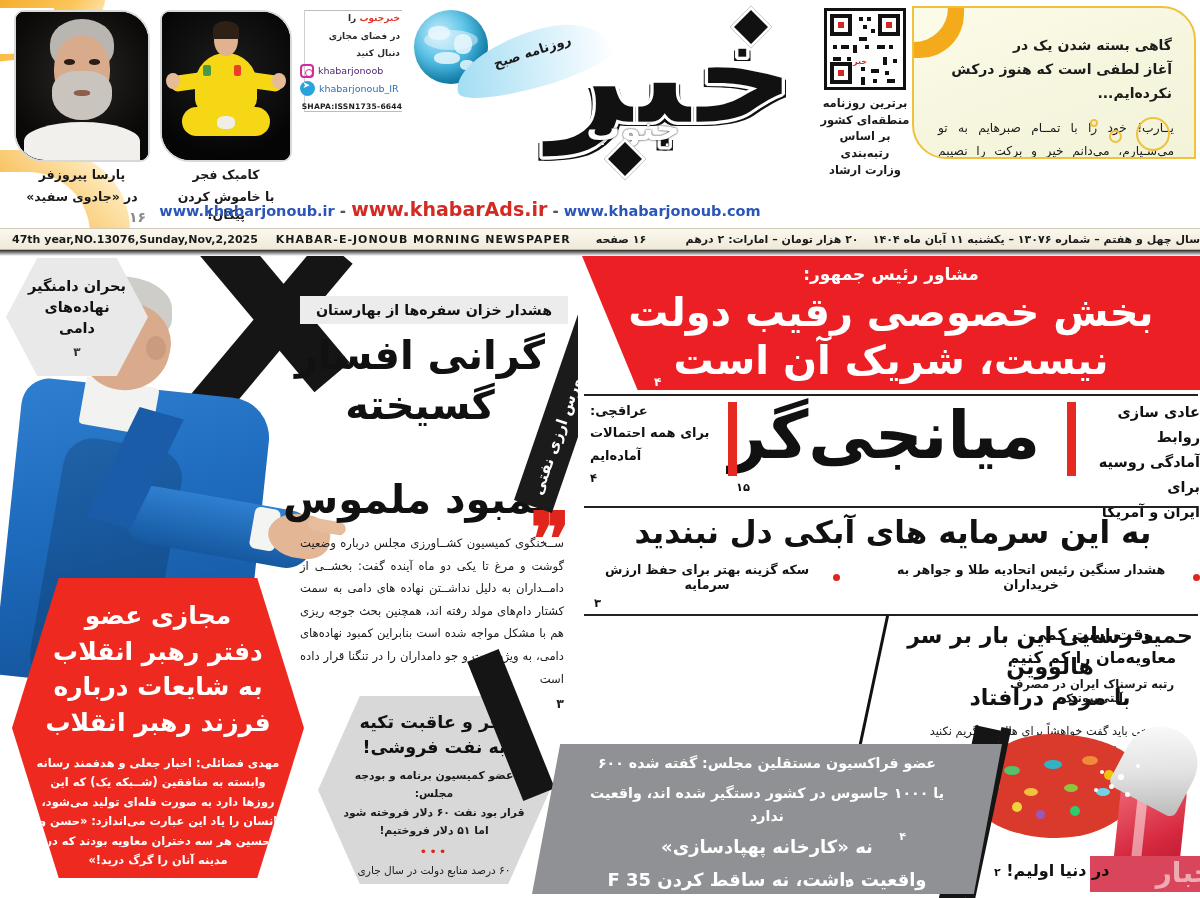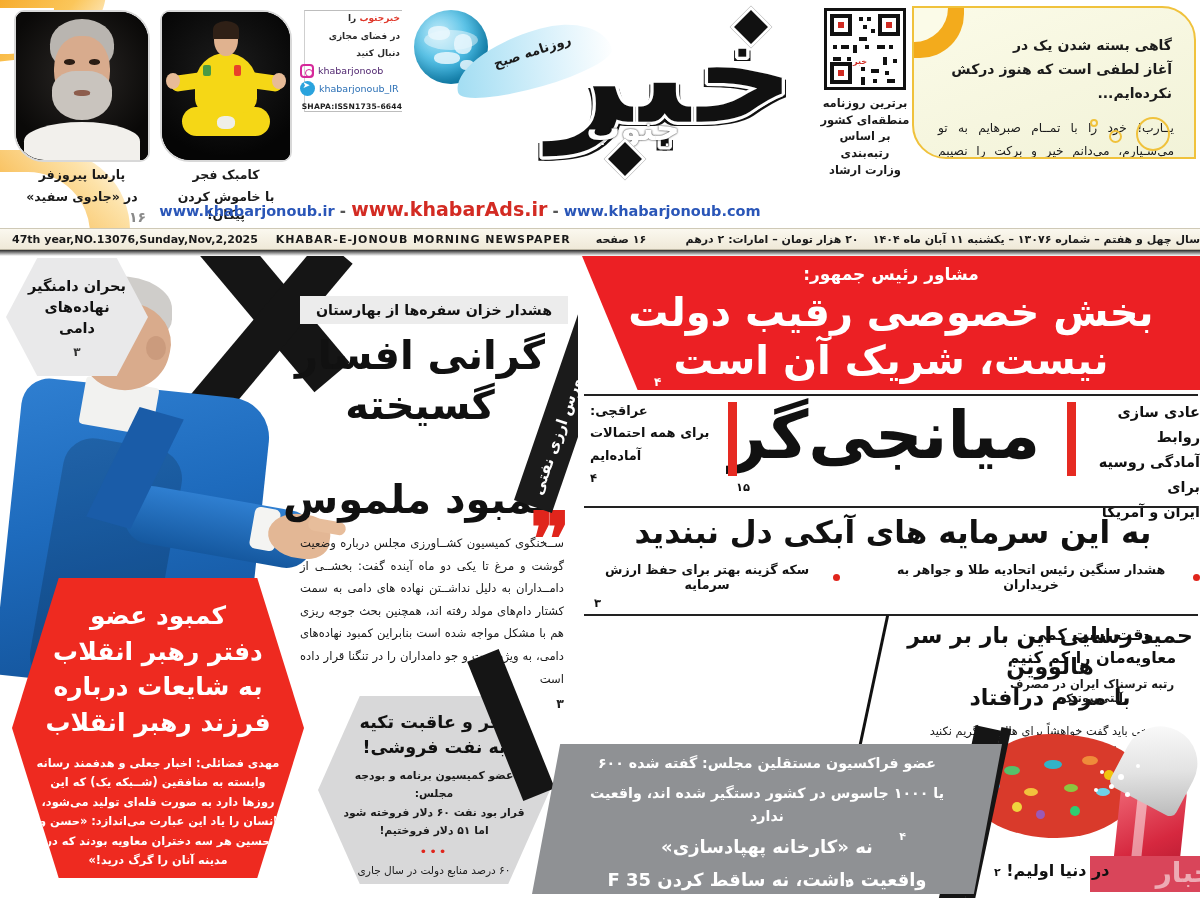--- a/index.html
+++ b/index.html
@@ -613,21 +613,21 @@
       </div>
 
       <div class="quote-mark">❞</div>
       <div class="lead-body">
         <span>ســخنگوی کمیسیون کشــاورزی مجلس درباره وضعیت گوشت و مرغ تا یکی دو ماه آینده گفت: بخشــی از دامــداران به دلیل نداشــتن نهاده های دامی به سمت کشتار دام‌های مولد رفته اند، همچنین بحث جوجه ریزی هم با مشکل مواجه شده است بنابراین کمبود نهاده‌های دامی، به ویژه ذرت و جو دامداران را در تنگنا قرار داده است</span>
         <div class="pg">۳</div>
       </div>
 
       <div class="hex-red">
         <div class="hr-title">
-          <div>کمبود عضو</div>
+          <div>مجازی عضو</div>
           <div>دفتر رهبر انقلاب</div>
           <div>به شایعات درباره</div>
           <div>فرزند رهبر انقلاب</div>
         </div>
         <div class="hr-body">مهدی فضائلی: اخبار جعلی و هدفمند رسانه وابسته به منافقین (شــبکه یک) که این روزها دارد به صورت فله‌ای تولید می‌شود، انسان را یاد این عبارت می‌اندازد: «حسن و حسین هر سه دختران معاویه بودند که در مدینه آنان را گرگ درید!»</div>
         <div class="hr-pg">۴</div>
       </div>
 
       <div class="hex-oil">
         <div class="ho-t">

